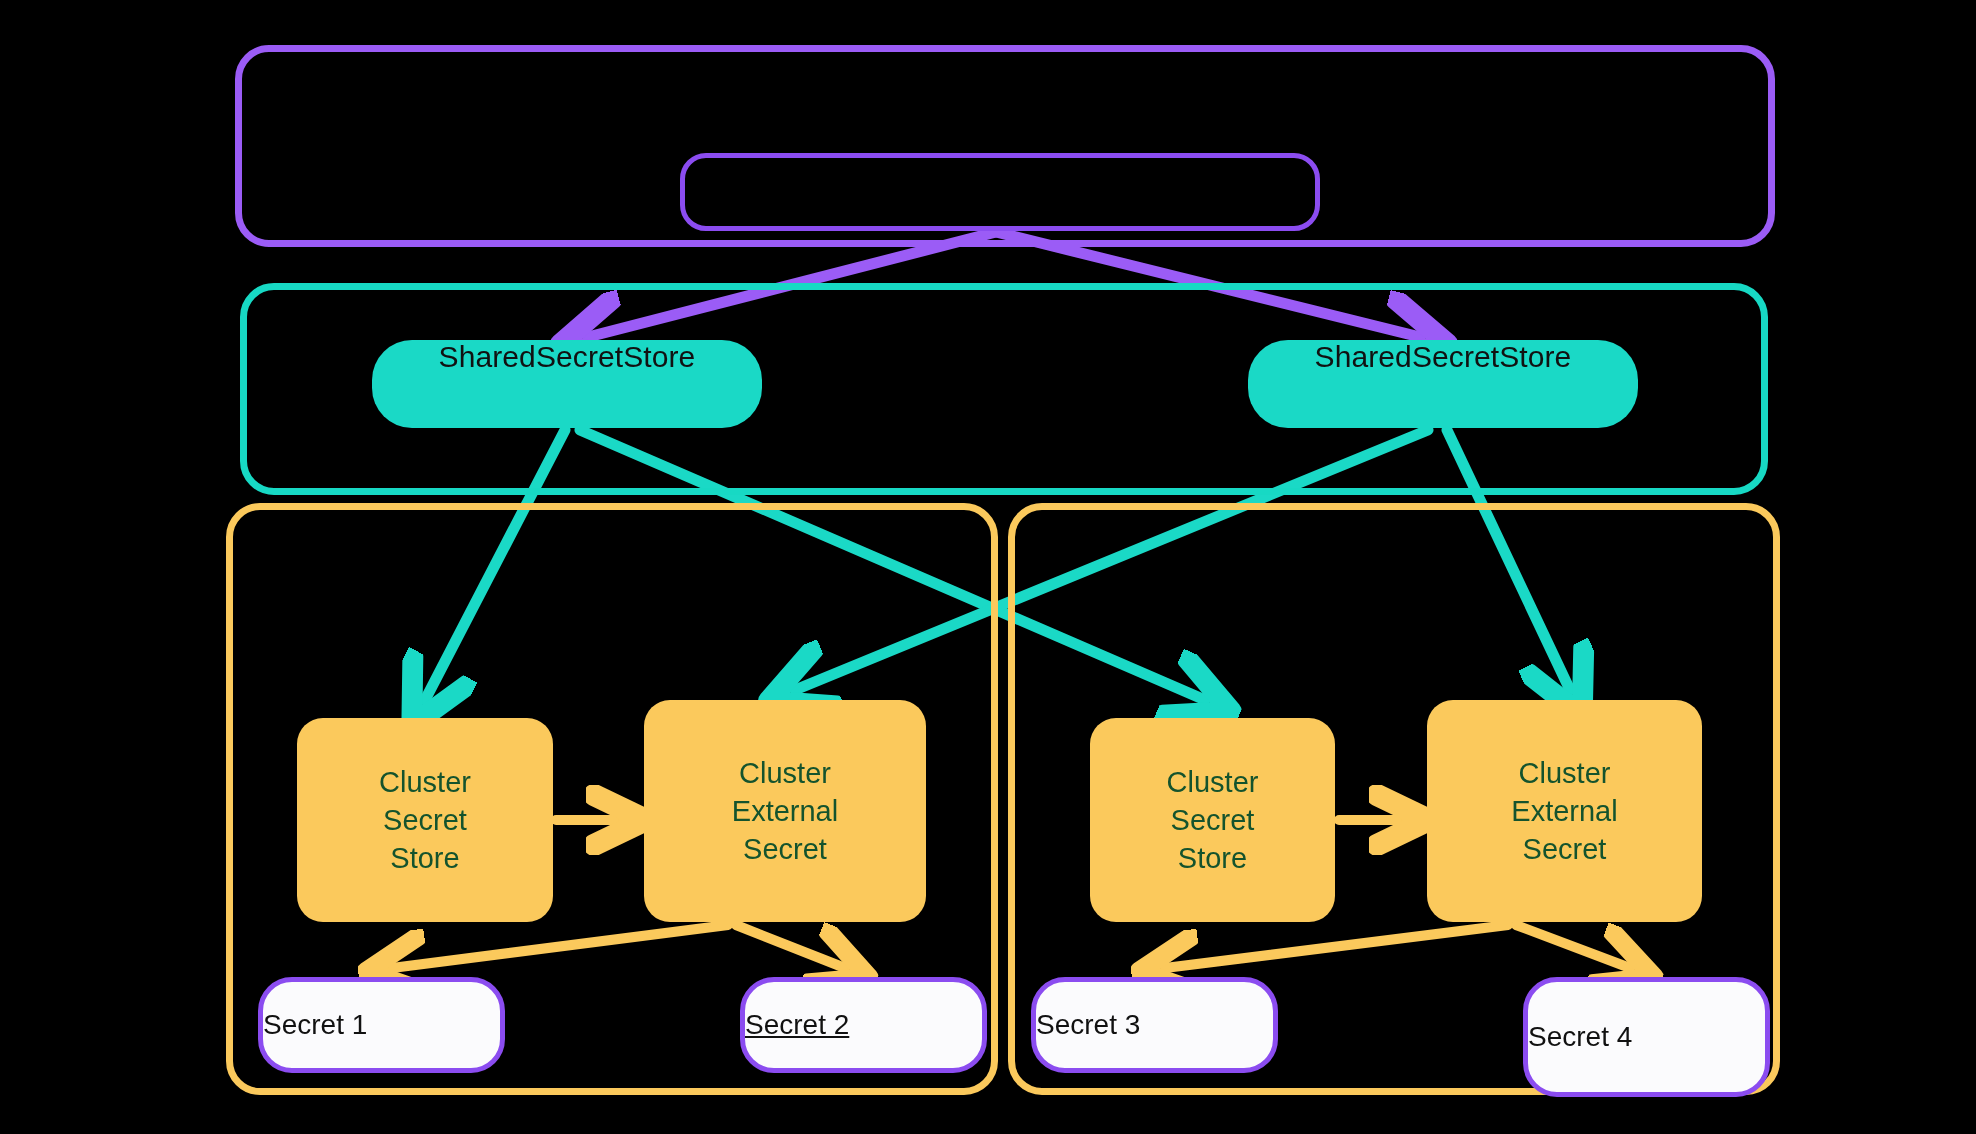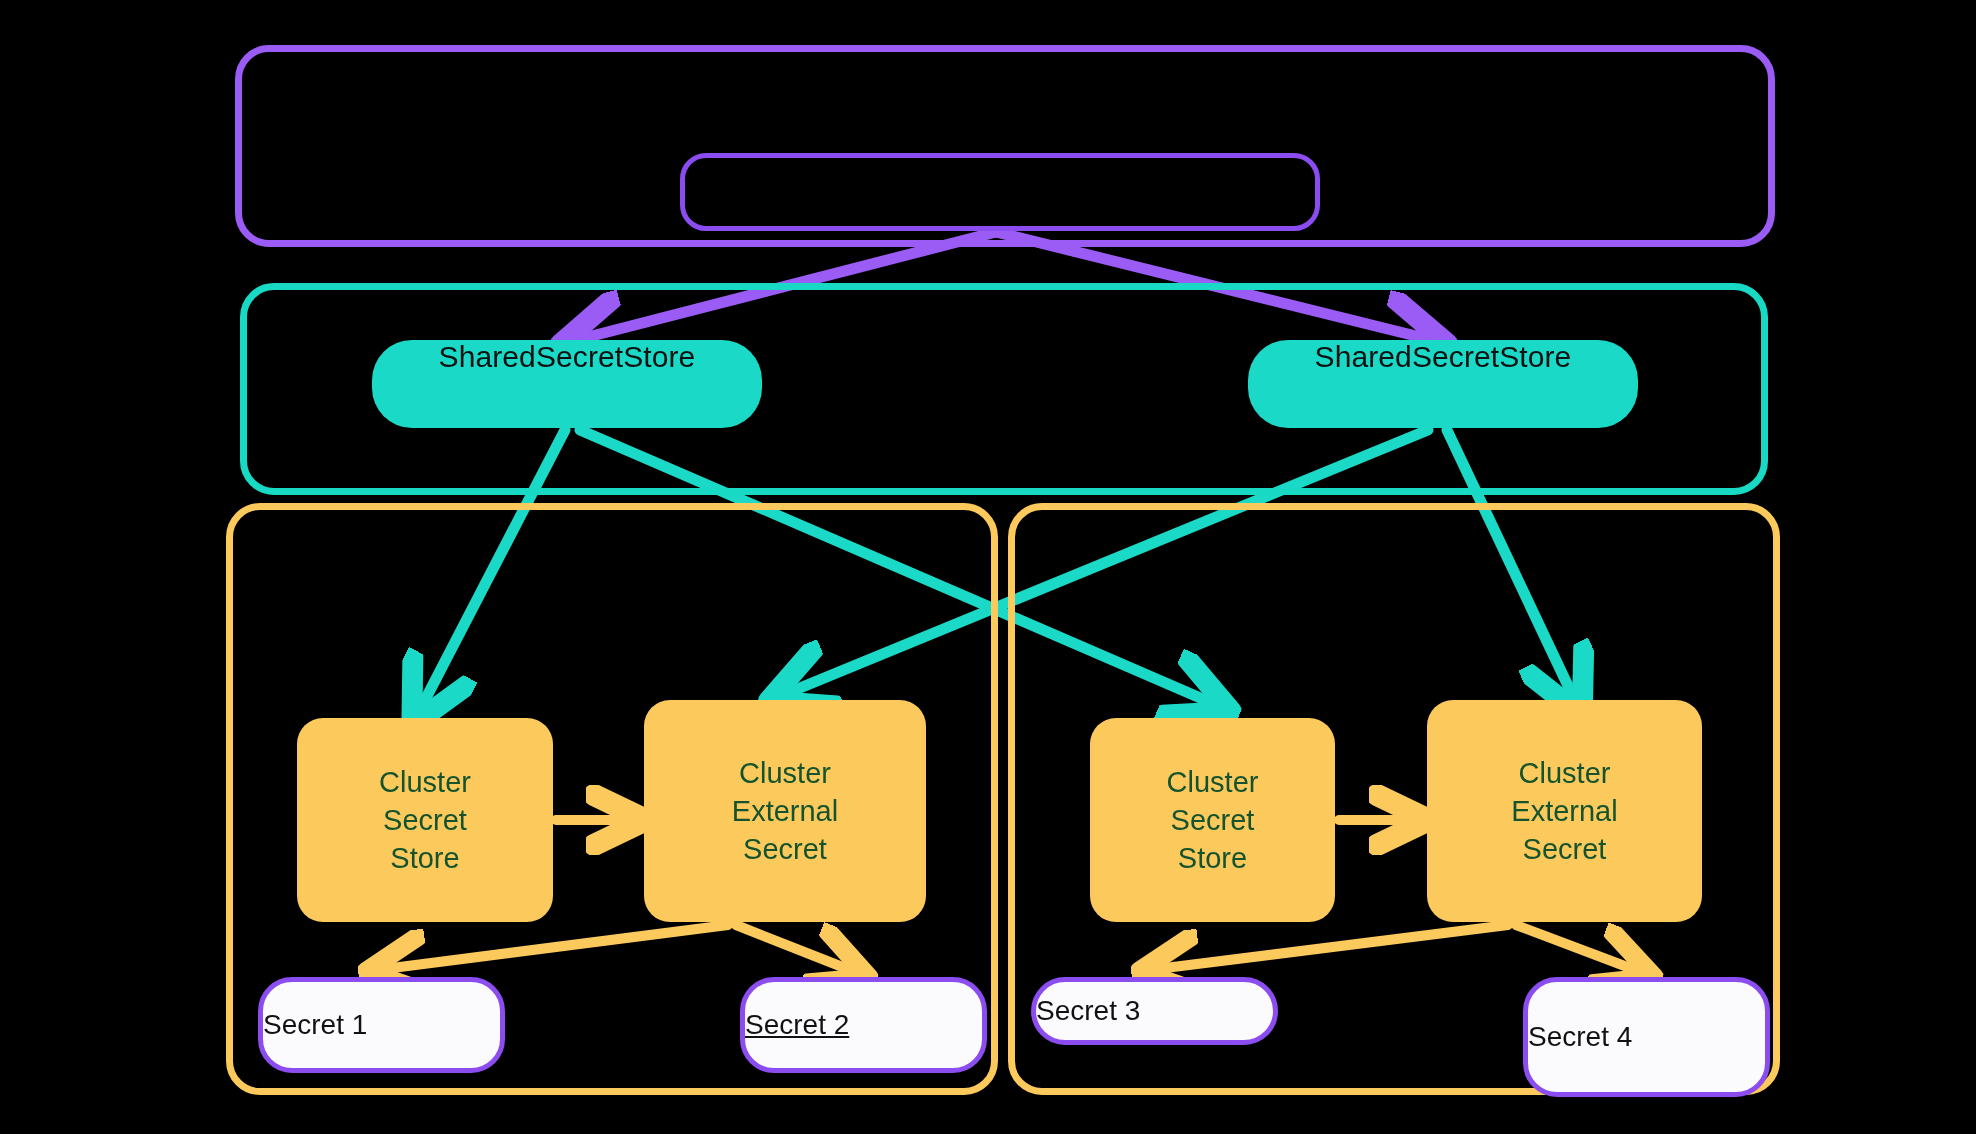--- a/index.html
+++ b/index.html
@@ -20,21 +20,21 @@
   .orange-node{display:flex;flex-direction:column;align-items:center;justify-content:center;
                background:#fbc95c;border-radius:26px;color:#14532d;font-size:29px;line-height:1.32;}
   .css-left{left:297px;top:718px;width:256px;height:204px;}
   .ces-left{left:644px;top:700px;width:282px;height:222px;}
   .css-right{left:1090px;top:718px;width:245px;height:204px;}
   .ces-right{left:1427px;top:700px;width:275px;height:222px;}
   .secret-pill{display:flex;align-items:center;justify-content:flex-start;background:#fbfbfd;border:5px solid #8b4cf0;
                border-radius:34px;color:#111;font-size:28px;}
   .s1{left:258px;top:977px;width:247px;height:96px;}
   .s2{left:740px;top:977px;width:247px;height:96px;text-decoration:underline;}
-  .s3{left:1031px;top:977px;width:247px;height:68px;}
+  .s3{left:1031px;top:977px;width:247px;height:96px;}
   .s4{left:1523px;top:977px;width:247px;height:120px;}
   .nline{display:block;}
 </style>
 </head>
 <body>
 
 <div id="stage">
 
   <svg id="wires" viewBox="0 0 1976 1134">
     <defs>

